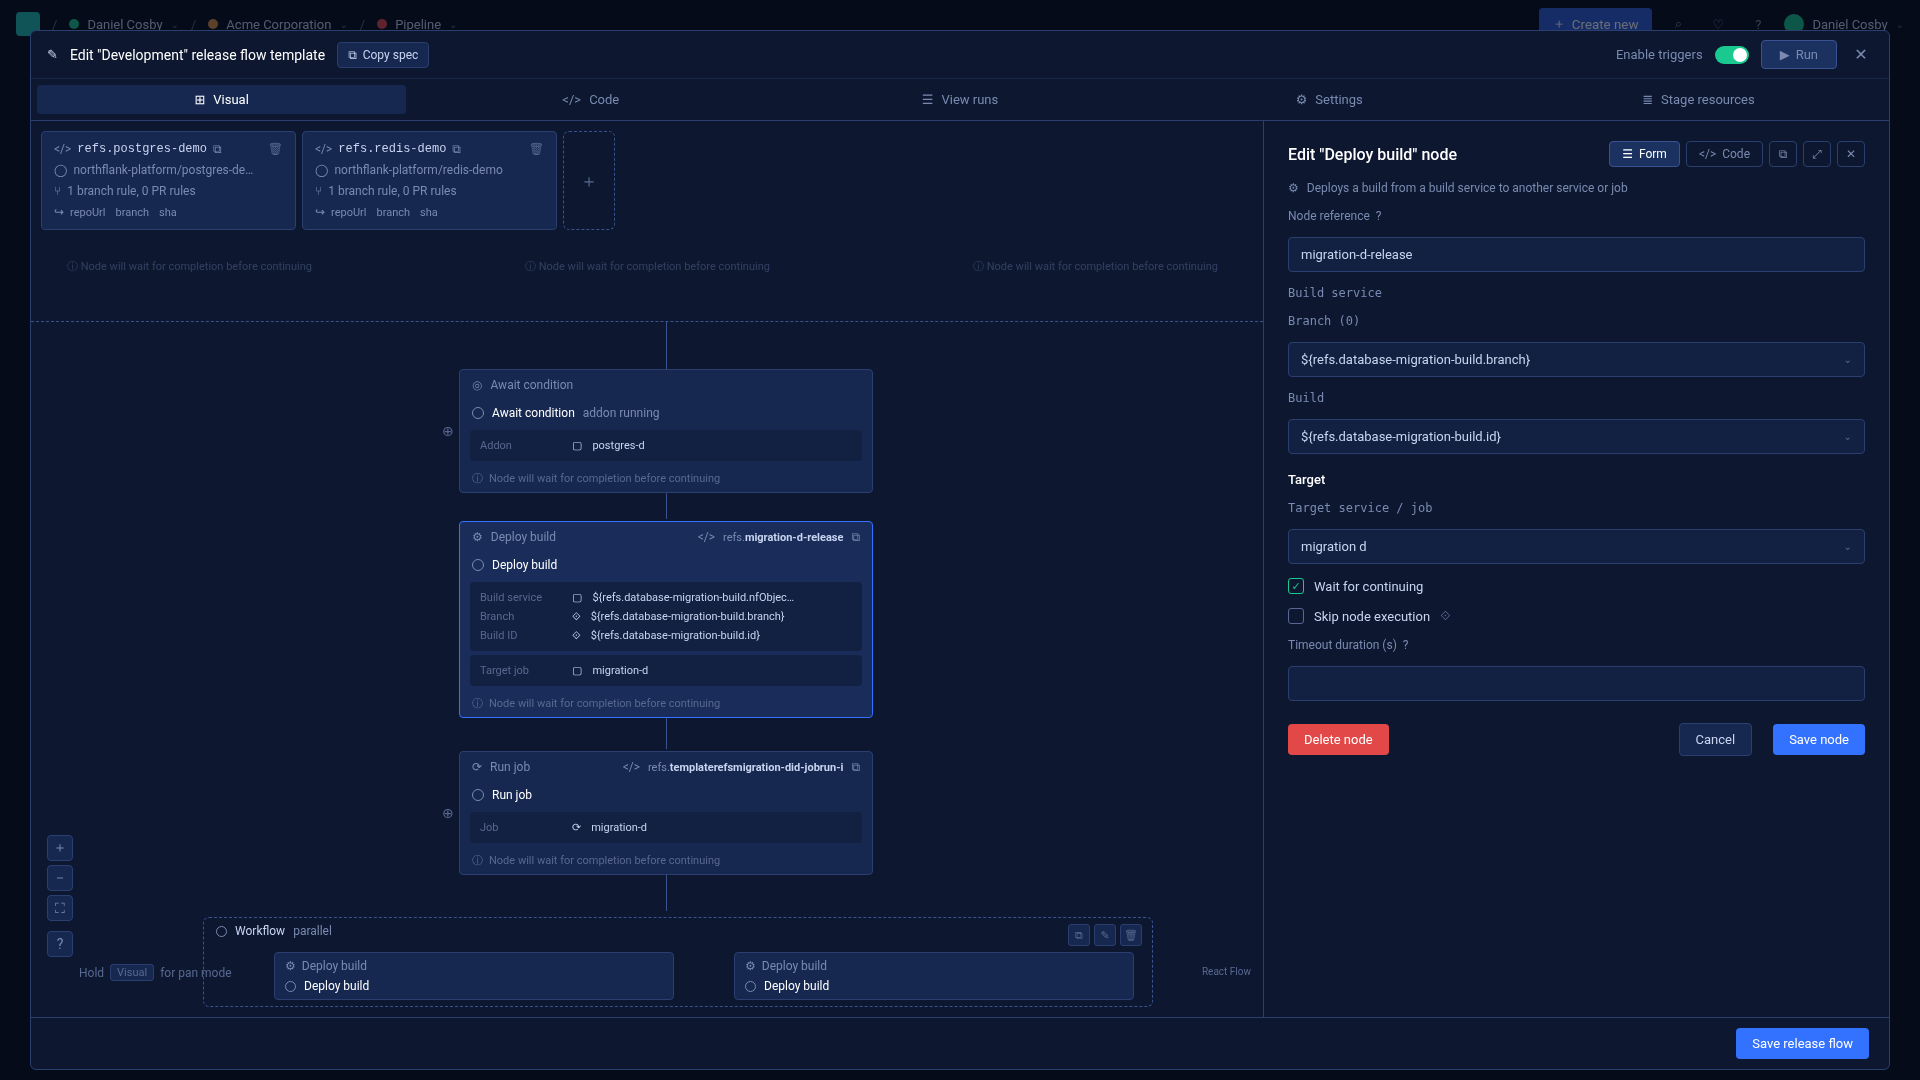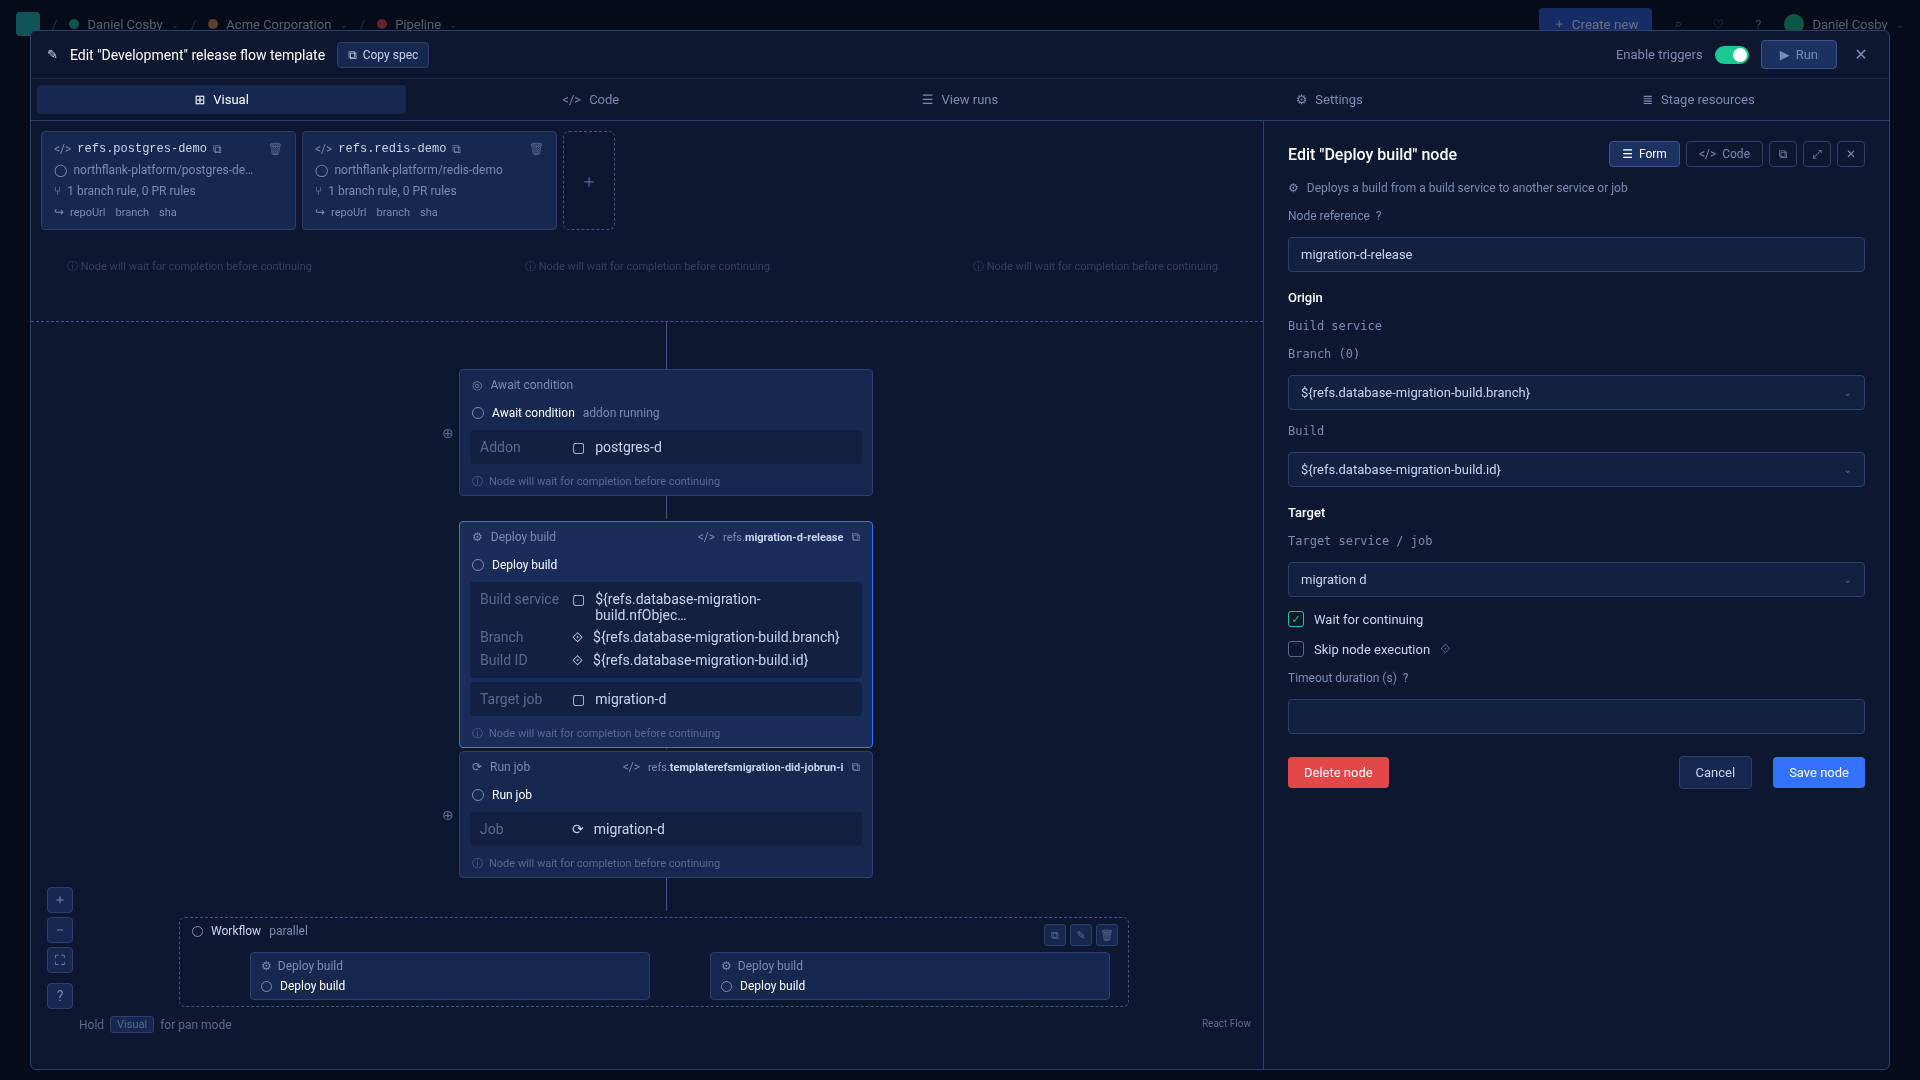--- a/index.html
+++ b/index.html
@@ -65,21 +65,21 @@
 
 
 .canvas{position:absolute;left:0;right:0;top:0;bottom:0}
 .node{position:absolute;background:var(--bg3);border:1px solid var(--border);border-radius:4px;font-size:12px}
 .node.selected{border:1.5px solid var(--blue);background:#1a2d5a}
 .node-head{padding:8px 12px;display:flex;align-items:center;gap:8px;color:var(--text-dim);font-size:12px}
 .node-head .ref{font-family:var(--mono);color:var(--text-dim);font-size:11px}
 .node-title{padding:6px 12px;display:flex;align-items:center;gap:8px;color:#fff}
 .node-title .radio{width:12px;height:12px;border:1.5px solid var(--text-dim);border-radius:50%}
 .node-box{background:var(--bg2);border-radius:4px;padding:6px 10px;margin:4px 10px}
-.node-box .kv{display:flex;gap:10px;font-size:14px;padding:3px 0}
+.node-box .kv{display:flex;gap:10px;font-size:11px;padding:3px 0}
 .node-box .kv .k{width:82px;color:var(--text-dim2)}
 .node-foot{padding:6px 12px;color:var(--text-dim2);font-size:11px;display:flex;align-items:center;gap:6px}
 .drag-handle{position:absolute;left:-18px;top:50%;transform:translateY(-50%);color:var(--text-dim2);font-size:14px}
 
 .hline{position:absolute;border-top:1px dashed var(--border2);left:0;right:0}
 .vline{position:absolute;border-left:1px solid var(--border2);width:0}
 
 
 .ghost{position:absolute;left:40px;right:40px;height:14px;color:var(--text-dim2);font-size:11px;white-space:nowrap;overflow:hidden;opacity:.5}
 
@@ -357,21 +357,21 @@
                 <span>⟳</span>
                 <span>migration-d</span>
               </div>
           </div>
           <div class="node-foot">
               <span>ⓘ</span>
               <span>Node will wait for completion before continuing</span>
             </div>
         </div>
 
-        <div class="parallel" style="left:148px;top:796px;width:950px;height:90px">
+        <div class="parallel" style="left:172px;top:796px;width:950px;height:90px">
           <div class="par-head">
               <span class="radio" style="width:11px;height:11px;border:1.5px solid var(--text-dim);border-radius:50%"></span>
               <span>Workflow</span>
               <span style="color:var(--text-dim)">parallel</span>
             </div>
           <div class="par-tools">
             <div class="tb">⧉</div>
             <div class="tb">✎</div>
             <div class="tb">🗑</div>
           </div>
@@ -439,21 +439,20 @@
           <span>⚙</span>
           <span>Deploys a build from a build service to another service or job</span>
         </div>
 
       <div class="lab">
           <span>Node reference</span>
           <span>?</span>
         </div>
       <input class="inp" value="migration-d-release" style="">
 
-      <h4>Origin</h4>
       <div class="lab">Build service</div>
 
       <div class="lab">Branch (0)</div>
       <div class="sel">
           <span>${refs.database-migration-build.branch}</span>
           <span class="arr">⌄</span>
         </div>
 
       <div class="lab">Build</div>
       <div class="sel">
@@ -486,13 +485,16 @@
 
       <div class="actions">
         <button class="btn del">Delete node</button>
         <div class="sp" style="flex:1"></div>
         <button class="btn cancel">Cancel</button>
         <button class="btn save">Save node</button>
       </div>
     </div>
   </div>
 
+  <div class="footer">
+    <button class="btn primary">Save release flow</button>
+  </div>
 </div>
 
 </body></html>

